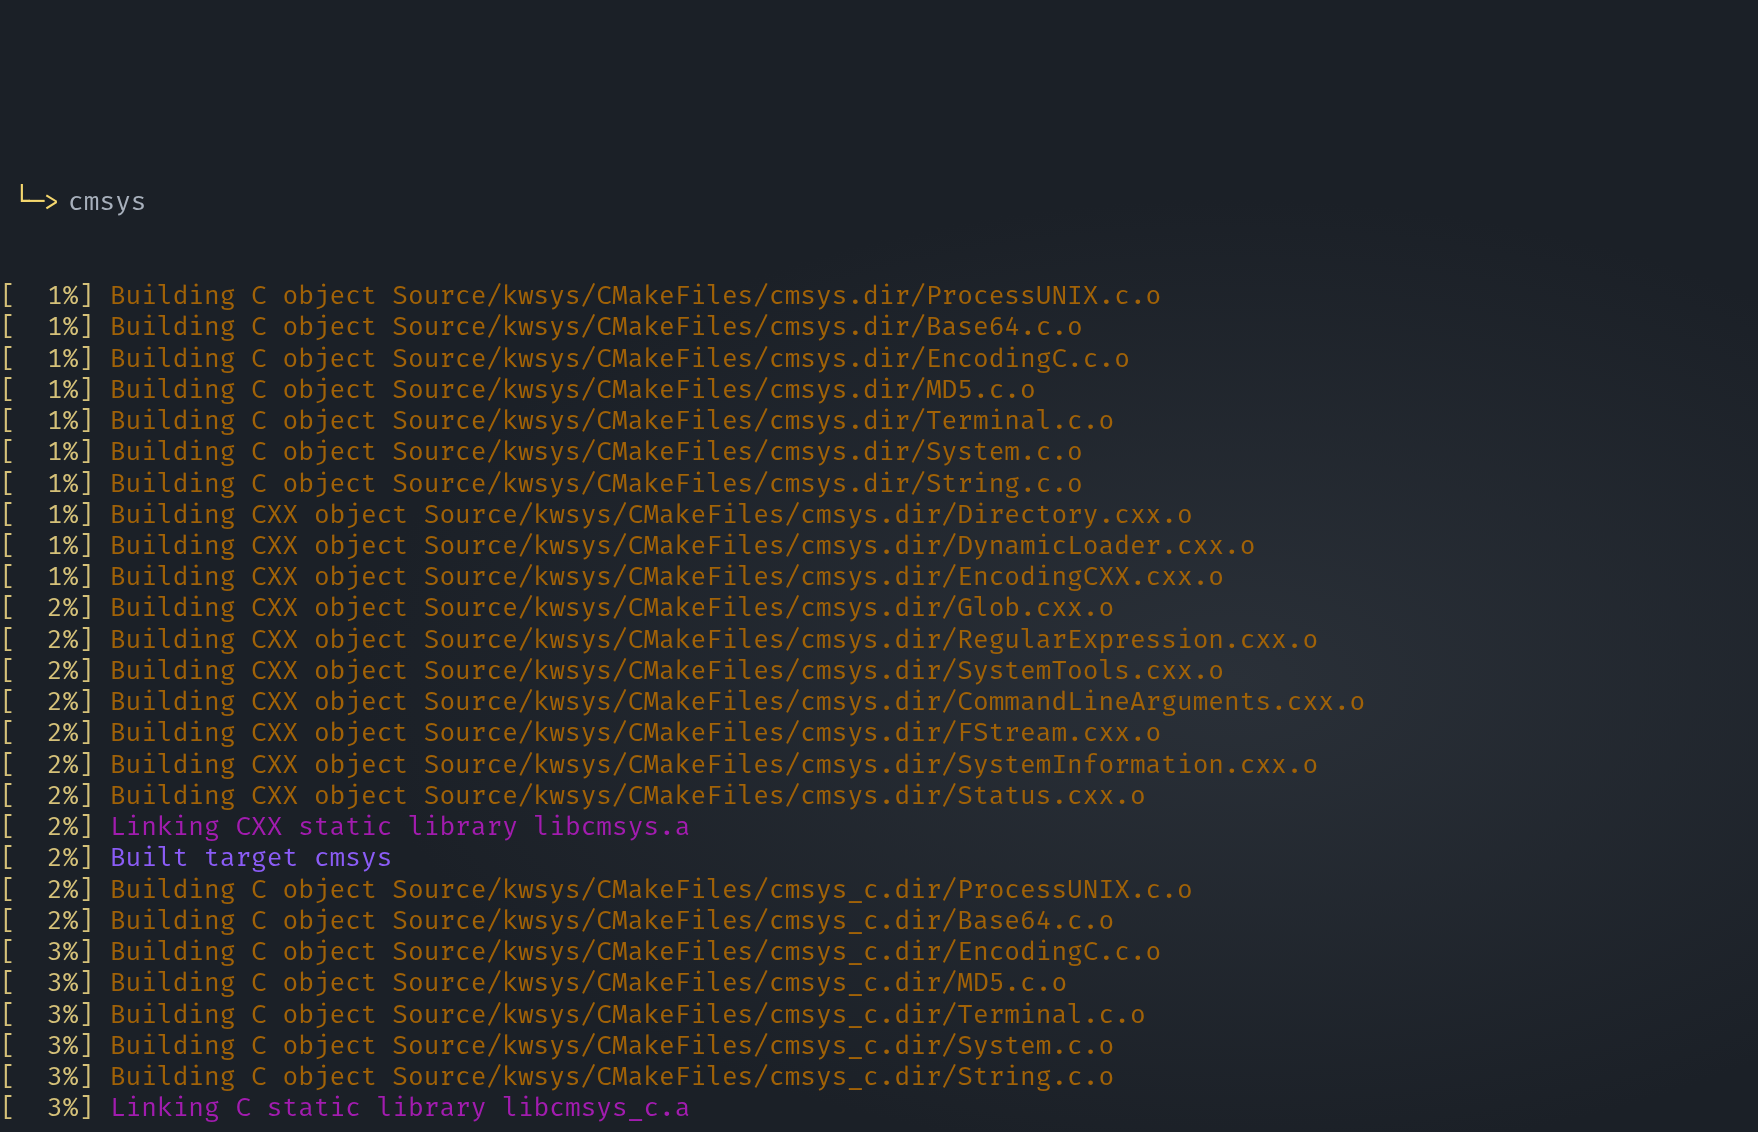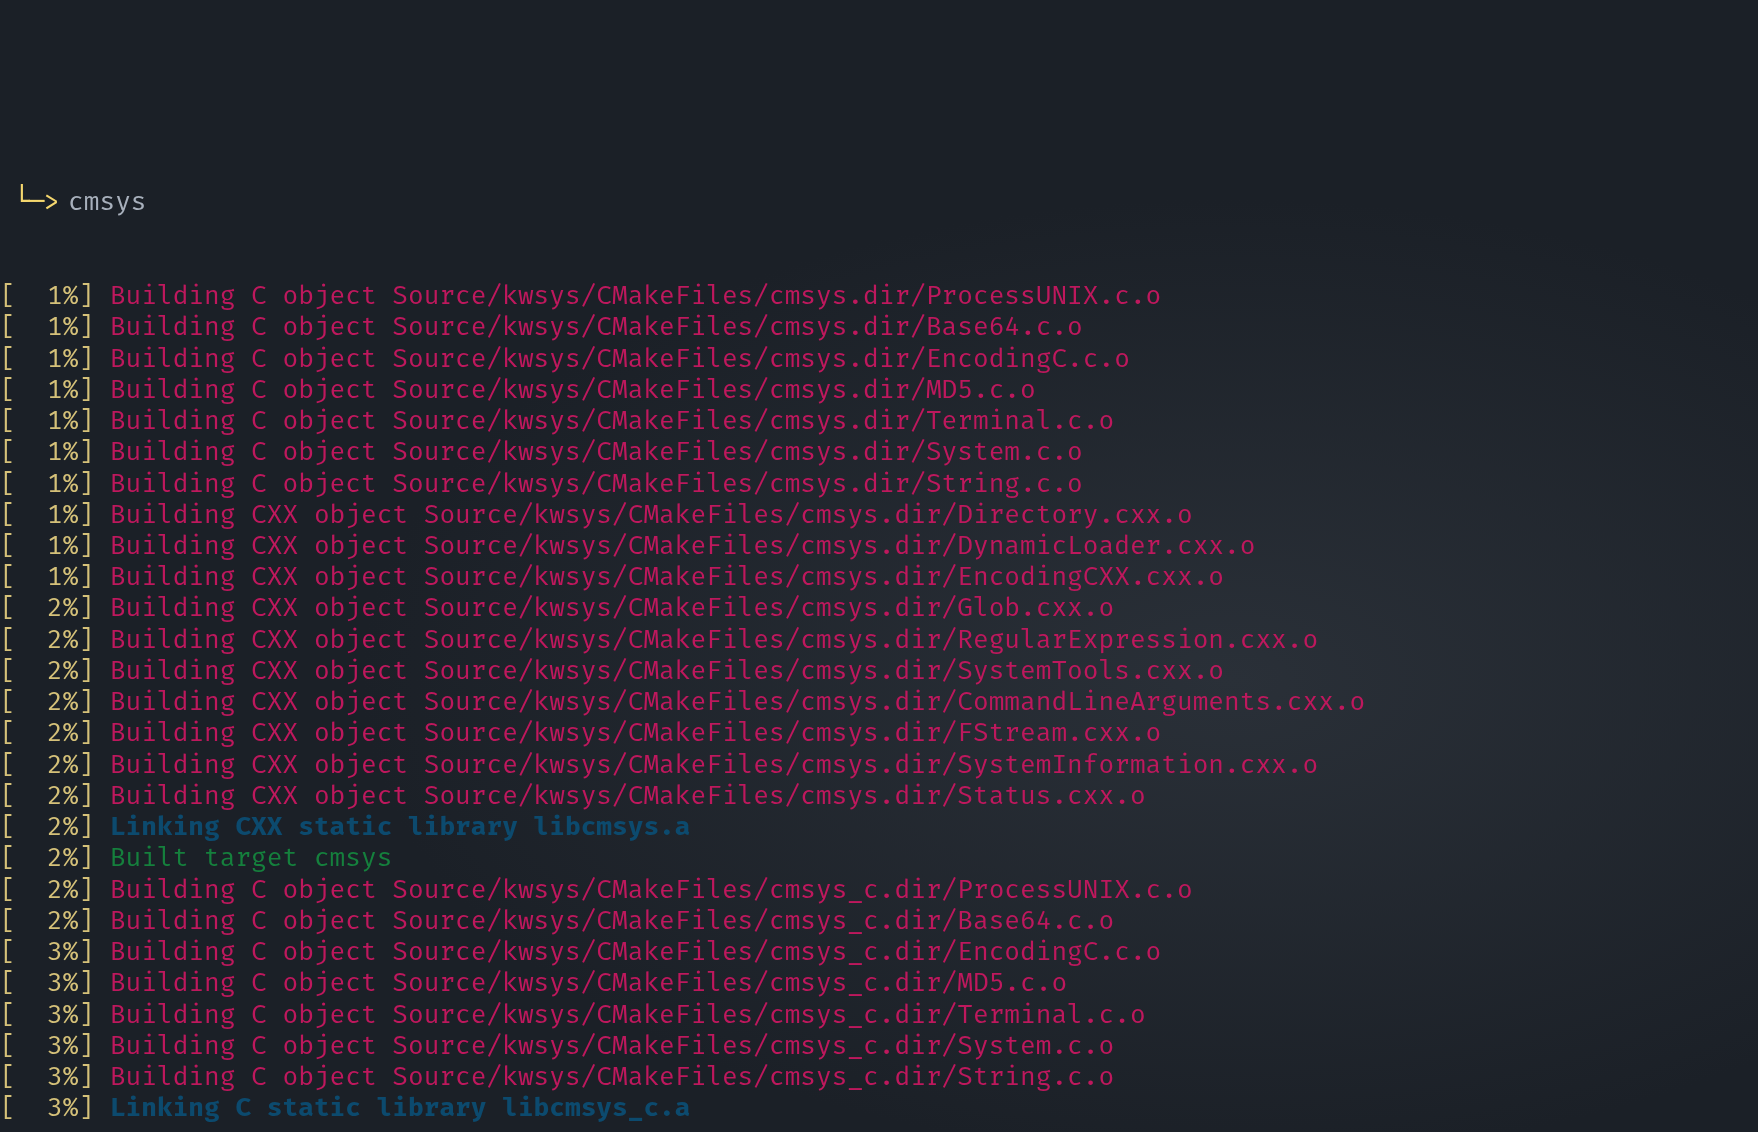--- a/index.html
+++ b/index.html
@@ -40,28 +40,28 @@
     .line {
       display: block;
     }
     .bracket {
       color: #d5c179;
     }
     .percent {
       color: #d5c179;
     }
     .action {
-      color: #be185d;
+      color: #a16207;
     }
     .link-action {
-      color: #0c4a6e;
-      font-weight: bold;
+      color: #a21caf;
+      font-weight: normal;
     }
     .built-target {
-      color: #15803d;
+      color: #8b5cf6;
     }
   </style>
 </head>
 <body>
 
 
 
 <div class="terminal">
   <div class="prompt-line">
     <span class="prompt-arrow">└─&gt;</span>

